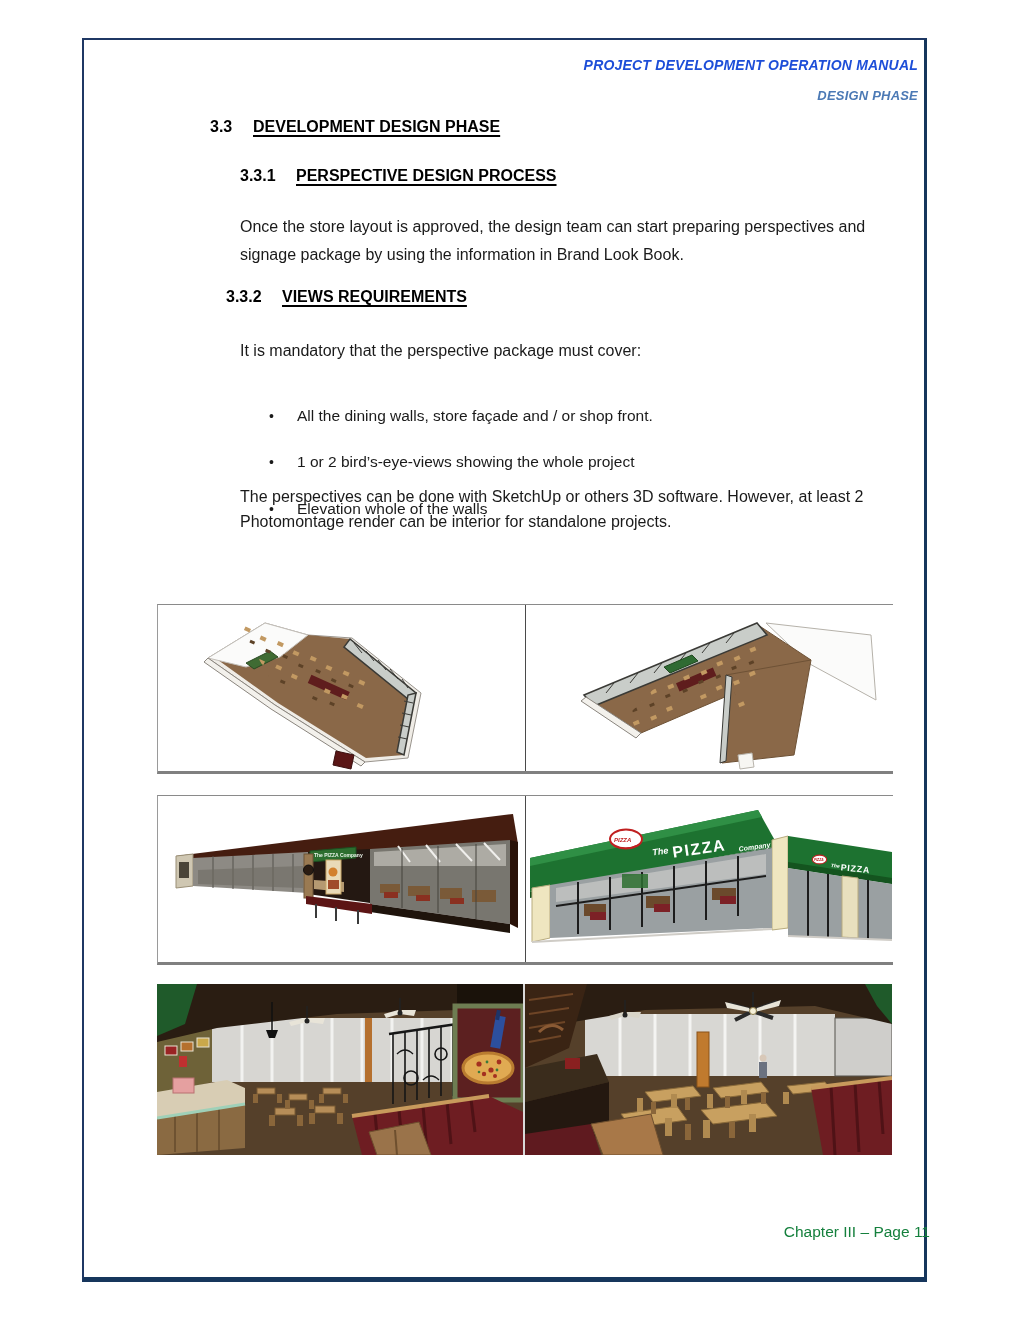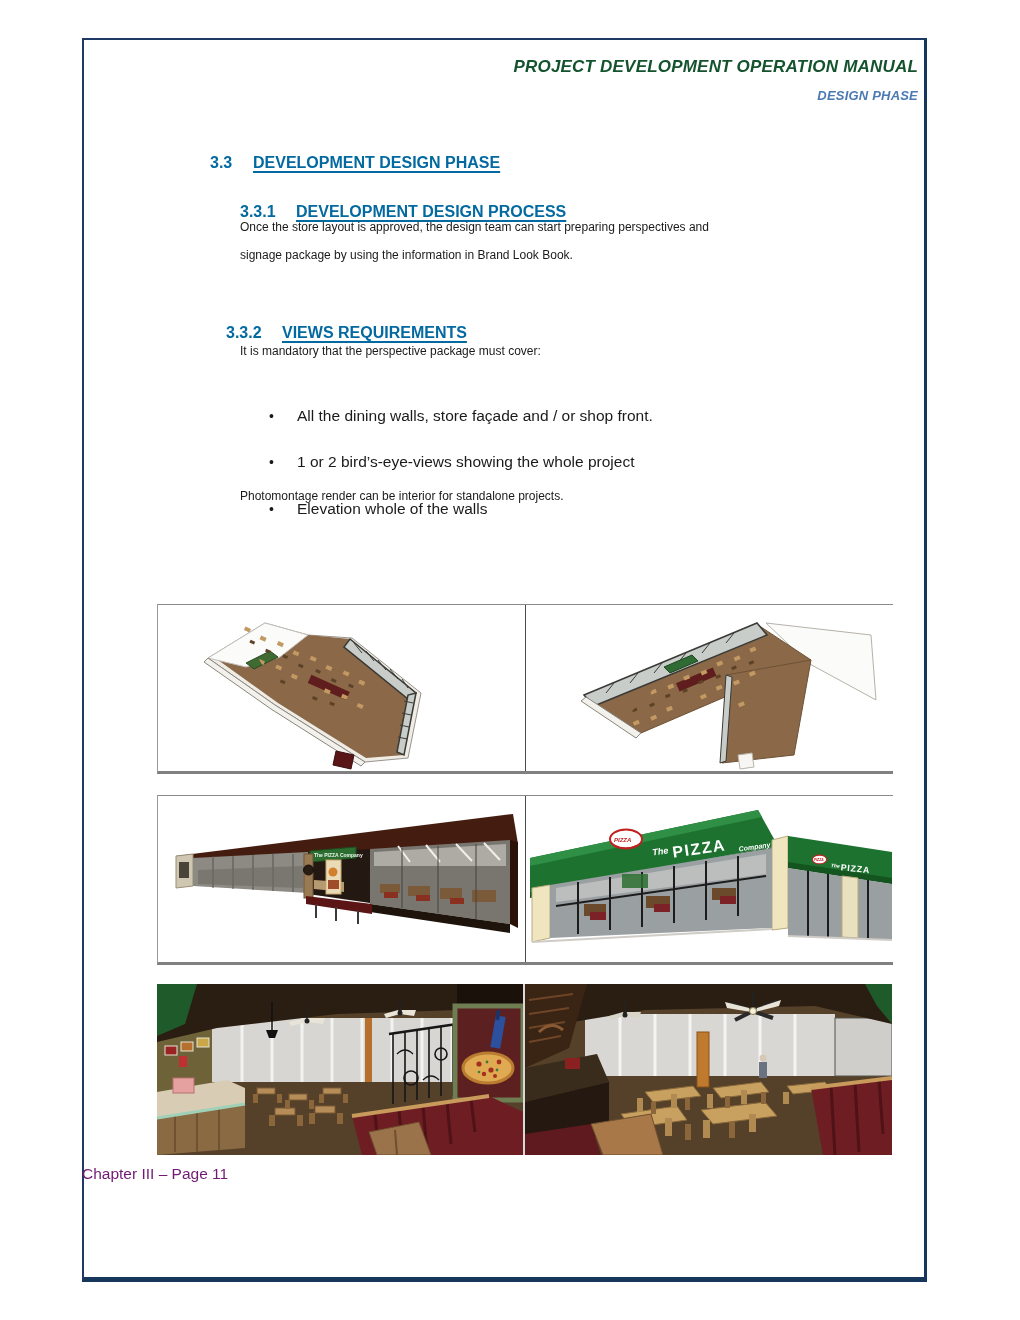--- a/index.html
+++ b/index.html
@@ -7,92 +7,93 @@
     width:1020px;height:1320px;position:relative;background:#ffffff;
     font-family:"Liberation Sans", sans-serif;color:#191919;overflow:hidden;
   }
   .abs{position:absolute;}
   
   .frame{
     left:82px;top:38px;width:845px;height:1244px;box-sizing:border-box;
     border:2px solid #1F3864;border-right:3px solid #16365C;border-bottom:5px solid #16365C;
   }
   
-  .hdr-title{right:102px;top:57px;font-size:17px;font-weight:700;font-style:italic;color:#14532d;letter-spacing:.2px;}
+  .hdr-title{right:102px;top:57px;font-size:14px;font-weight:700;font-style:italic;color:#1d4ed8;letter-spacing:.2px;}
   .hdr-sub{right:102px;top:88px;font-size:13px;font-weight:700;font-style:italic;color:#4B79B5;letter-spacing:.2px;}
   
-  .h-sec{font-size:16px;font-weight:700;color:#0369a1;margin-top:36px;}
+  .h-sec{font-size:16px;font-weight:700;color:#000000;}
   .h-sec .num{display:inline-block;}
   .h-sec .ttl{text-decoration:underline;text-decoration-thickness:1.5px;text-underline-offset:3px;}
   .s33{left:210px;top:118px;}
   .s33 .num{min-width:43px;}
   .s331{left:240px;top:167px;}
   .s331 .num{min-width:56px;}
   .s332{left:226px;top:288px;}
   .s332 .num{min-width:56px;}
   
-  .bodytxt{font-size:12px;line-height:28px;color:#1a1a1a;}
+  .bodytxt{font-size:16px;line-height:28px;color:#1a1a1a;}
   .p1{left:240px;top:213px;width:670px;}
   .intro{left:240px;top:337px;width:670px;}
   .outro{left:240px;top:484px;width:670px;line-height:25.3px;}
   ul.blist{left:269px;top:383px;margin:0;padding:0;list-style:none;}
   ul.blist li{font-size:15.5px;line-height:25.3px;color:#1a1a1a;margin-top:20px;}
   ul.blist .dot{display:inline-block;width:28px;font-size:14px;}
   .ln{display:block;}
   
   .panel{left:157px;width:736px;background:#fff;box-sizing:border-box;display:flex;}
   .panel.framed{border-top:1px solid #8a8a8a;border-left:1px solid #9a9a9a;border-bottom:3px solid #808080;}
   .panel1{top:604px;height:170px;}
   .panel2{top:795px;height:170px;}
   .panel3{top:984px;height:171px;}
   .half{position:relative;width:367px;height:100%;overflow:hidden;}
   .half.sep{border-right:1px solid #4a4a4a;}
   .half.sep-light{border-right:2px solid #d8d8d8;width:366px;}
   .half svg{display:block;}
   
-  .footer{left:82px;top:1165px;width:848px;text-align:left;font-size:15.5px;color:#701a75;}
+  .footer{left:82px;top:1223px;width:848px;text-align:right;font-size:15.5px;color:#15803d;}
   
   .t-the{font:italic 700 9px "Liberation Sans",sans-serif;fill:#fff;}
   .t-pizza{font:700 16px "Liberation Sans",sans-serif;fill:#fff;letter-spacing:1.5px;}
   .t-co{font:italic 700 7px "Liberation Sans",sans-serif;fill:#fff;}
   .t-logo{font:italic 700 6px "Liberation Sans",sans-serif;fill:#c02020;}
   .t-minisign{font:700 5px "Liberation Sans",sans-serif;fill:#eaf5ea;}
 </style>
 </head>
 <body>
 
 <div class="abs frame"></div>
 
 <div class="abs hdr-title">PROJECT DEVELOPMENT OPERATION MANUAL</div>
 <div class="abs hdr-sub">DESIGN PHASE</div>
 
 <div class="abs h-sec s33">
   <span class="num">3.3</span><span class="ttl">DEVELOPMENT DESIGN PHASE</span>
 </div>
 
 <div class="abs h-sec s331">
-  <span class="num">3.3.1</span><span class="ttl">DEVELOPMENT DESIGN PROCESS</span>
+  <span class="num">3.3.1</span><span class="ttl">PERSPECTIVE DESIGN PROCESS</span>
 </div>
 <div class="abs bodytxt p1">
   <span class="ln">Once the store layout is approved, the design team can start preparing perspectives and</span>
   <span class="ln">signage package by using the information in Brand Look Book.</span>
 </div>
 
 <div class="abs h-sec s332">
   <span class="num">3.3.2</span><span class="ttl">VIEWS REQUIREMENTS</span>
 </div>
 <div class="abs bodytxt intro">It is mandatory that the perspective package must cover:</div>
 
 <ul class="abs blist">
   <li><span class="dot">•</span><span>All the dining walls, store façade and / or shop front.</span></li>
   <li><span class="dot">•</span><span>1 or 2 bird’s-eye-views showing the whole project</span></li>
   <li><span class="dot">•</span><span>Elevation whole of the walls</span></li>
 </ul>
 
 <div class="abs bodytxt outro">
+  <span class="ln">The perspectives can be done with SketchUp or others 3D software. However, at least 2</span>
   <span class="ln">Photomontage render can be interior for standalone projects.</span>
 </div>
 
 <div class="abs panel framed panel1">
   <div class="half sep">
     <svg width="367" height="166" viewBox="0 0 367 166">
       <defs>
         <clipPath id="fA">
             <polygon points="60,55 110,20 150,30 192,34 258,88 246,150 208,153 120,98"></polygon>
           </clipPath>

